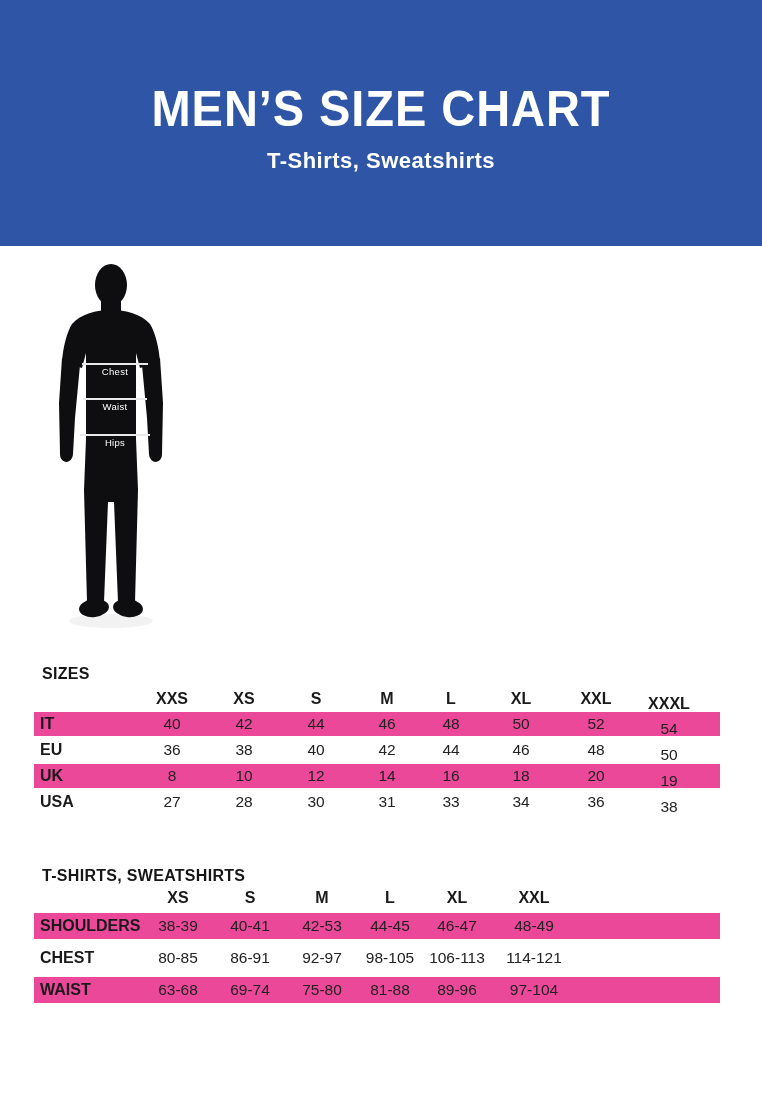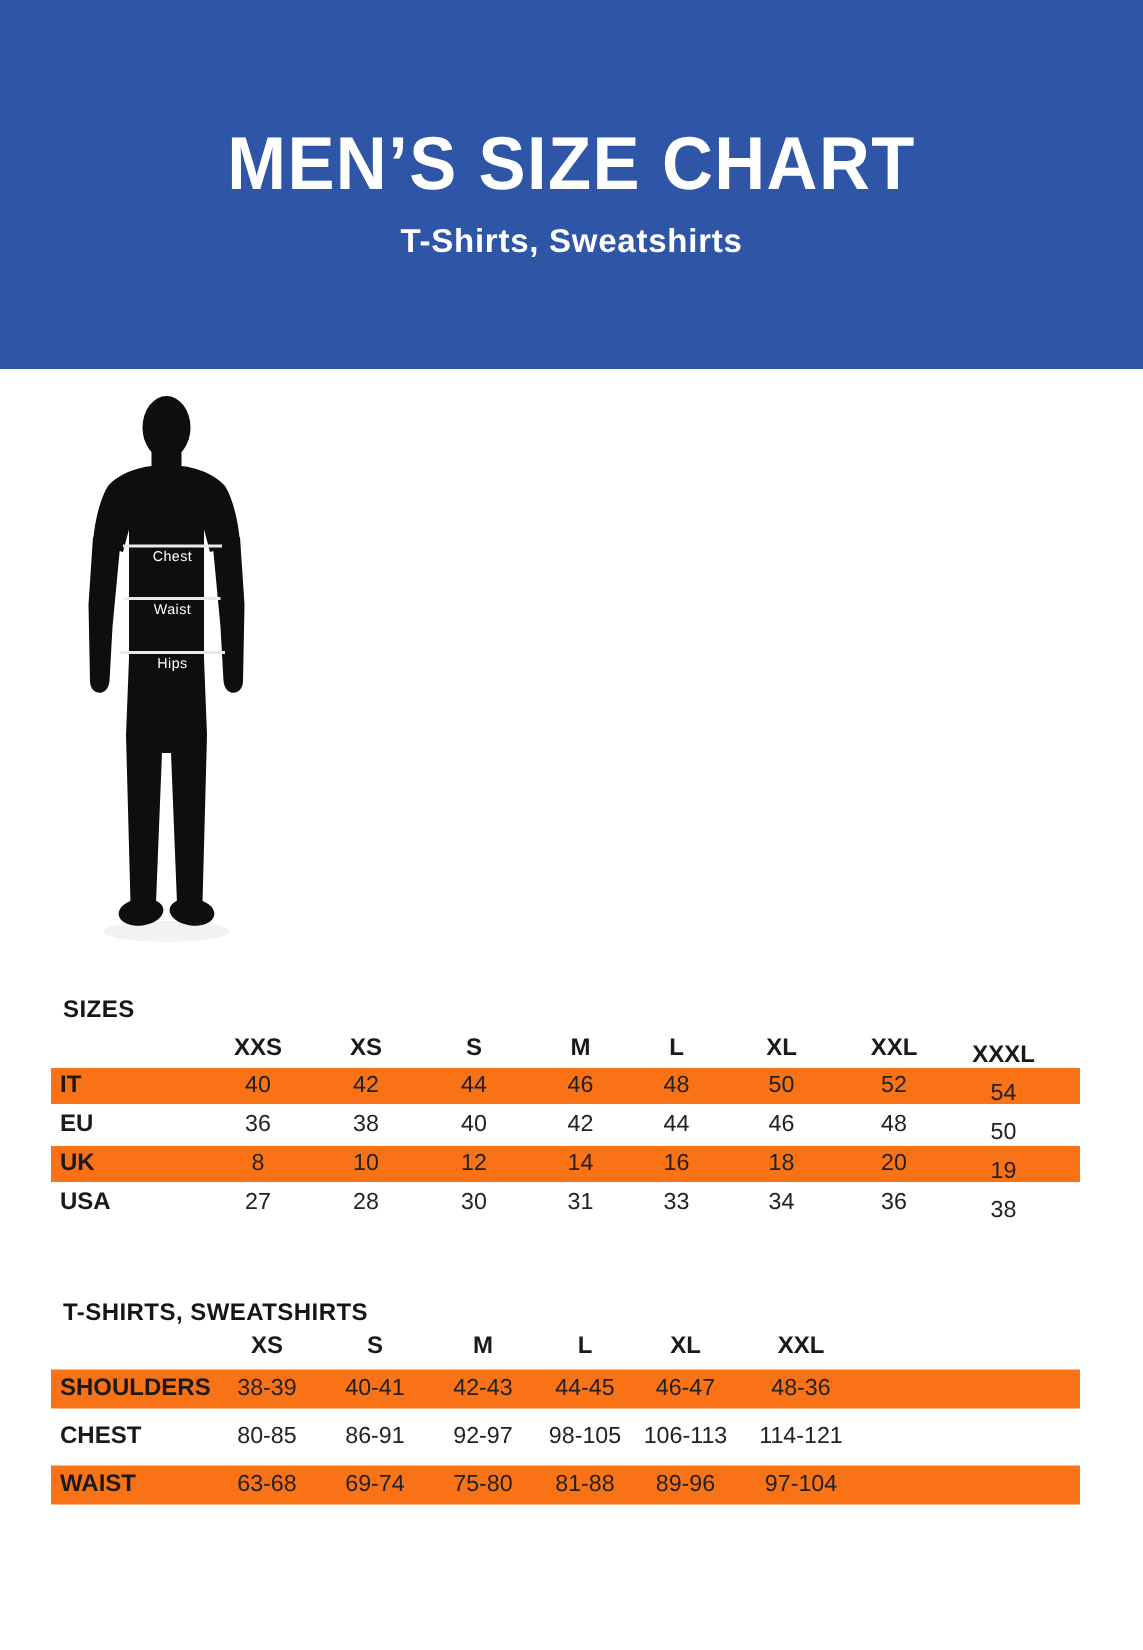--- a/index.html
+++ b/index.html
@@ -46,21 +46,21 @@
   .sec-title{
     position:absolute;left:38px;margin:4px;font-size:16px;font-weight:bold;
     color:#161616;letter-spacing:0.3px;
   }
   .sizes-title{top:661px;}
   .garment-title{top:863px;}
   .tbl{position:absolute;left:34px;width:686px;}
   .sizes-tbl{top:686px;}
   .garment-tbl{top:886px;}
   .row{display:flex;align-items:center;font-size:15.5px;color:#222222;}
-  .row.stripe{background:#f97316;}
+  .row.stripe{background:#ec4899;}
   .cell{text-align:center;box-sizing:border-box;}
   .cell.lbl{text-align:left;padding-left:6px;font-weight:bold;font-size:16px;color:#1a1a1a;}
   .row.hdr{font-weight:bold;font-size:16px;color:#1a1a1a;}
   
   .sizes-tbl .row{height:24px;margin-bottom:2px;}
   .sizes-tbl .row.hdr{height:26px;margin-bottom:0;}
   .sizes-tbl .cell:nth-child(1){width:100px;}
   .sizes-tbl .cell:nth-child(2){width:76px;}
   .sizes-tbl .cell:nth-child(3){width:68px;}
   .sizes-tbl .cell:nth-child(4){width:76px;}
@@ -182,24 +182,24 @@
       <div class="cell">M</div>
       <div class="cell">L</div>
       <div class="cell">XL</div>
       <div class="cell">XXL</div>
       <div class="filler"></div>
     </div>
     <div class="row stripe">
       <div class="cell lbl">SHOULDERS</div>
       <div class="cell">38-39</div>
       <div class="cell">40-41</div>
-      <div class="cell">42-43</div>
+      <div class="cell">42-53</div>
       <div class="cell">44-45</div>
       <div class="cell">46-47</div>
-      <div class="cell">48-36</div>
+      <div class="cell">48-49</div>
       <div class="filler"></div>
     </div>
     <div class="row">
       <div class="cell lbl">CHEST</div>
       <div class="cell">80-85</div>
       <div class="cell">86-91</div>
       <div class="cell">92-97</div>
       <div class="cell">98-105</div>
       <div class="cell">106-113</div>
       <div class="cell">114-121</div>

